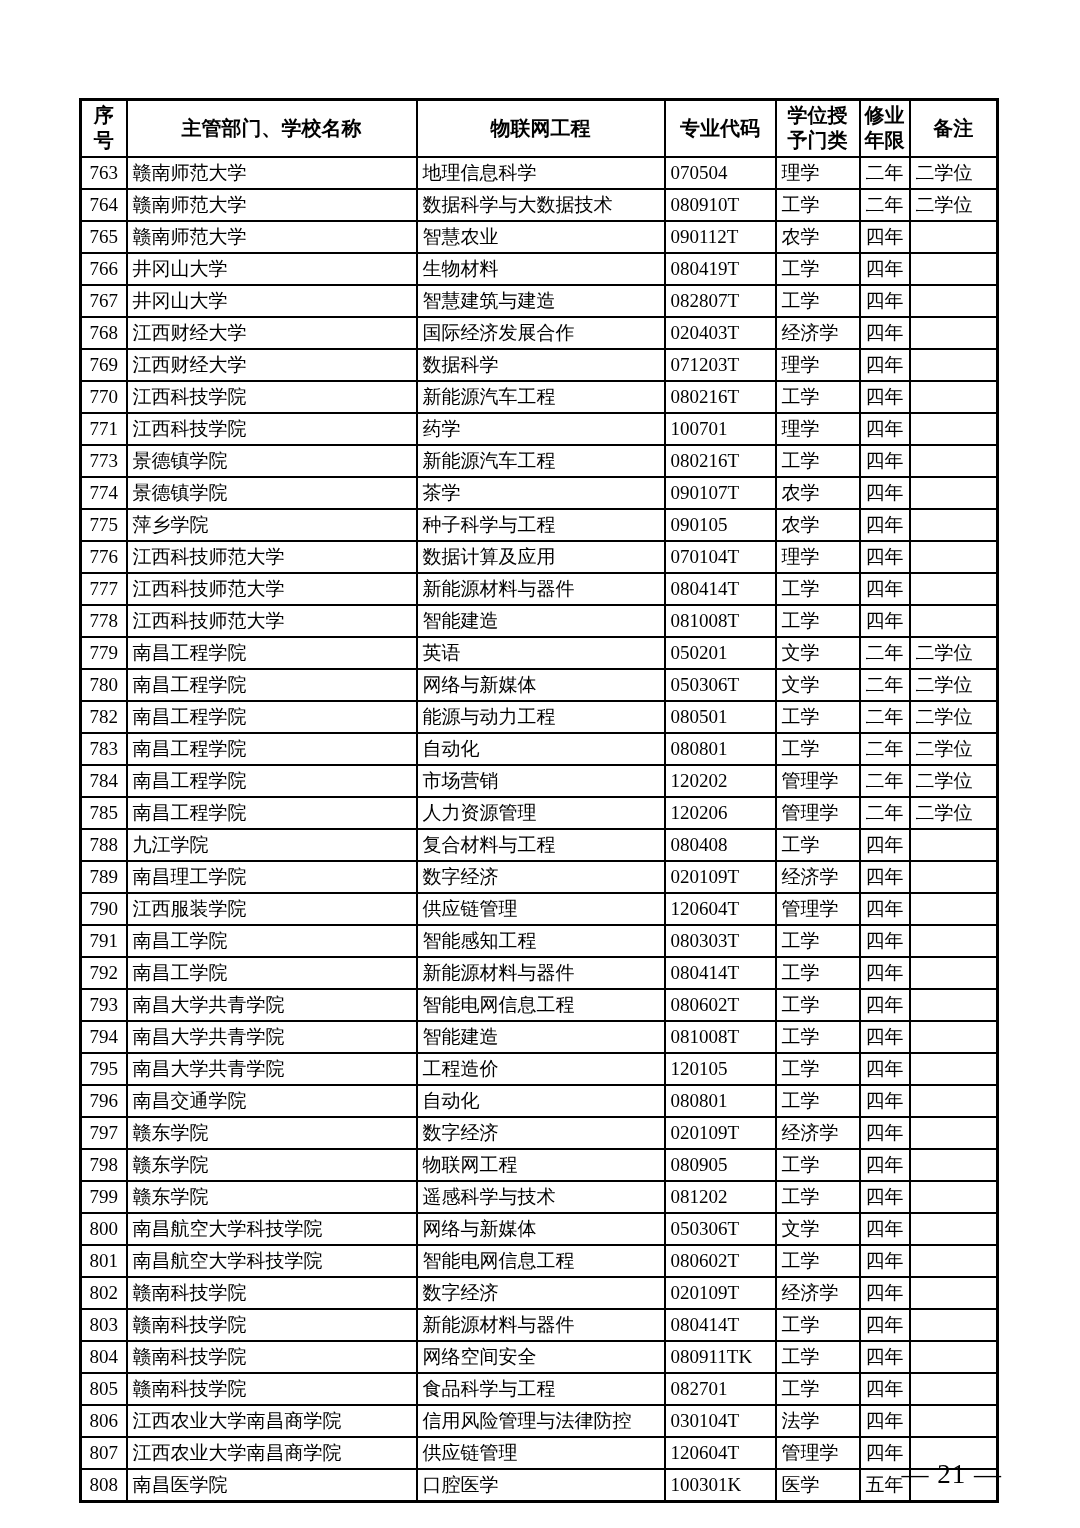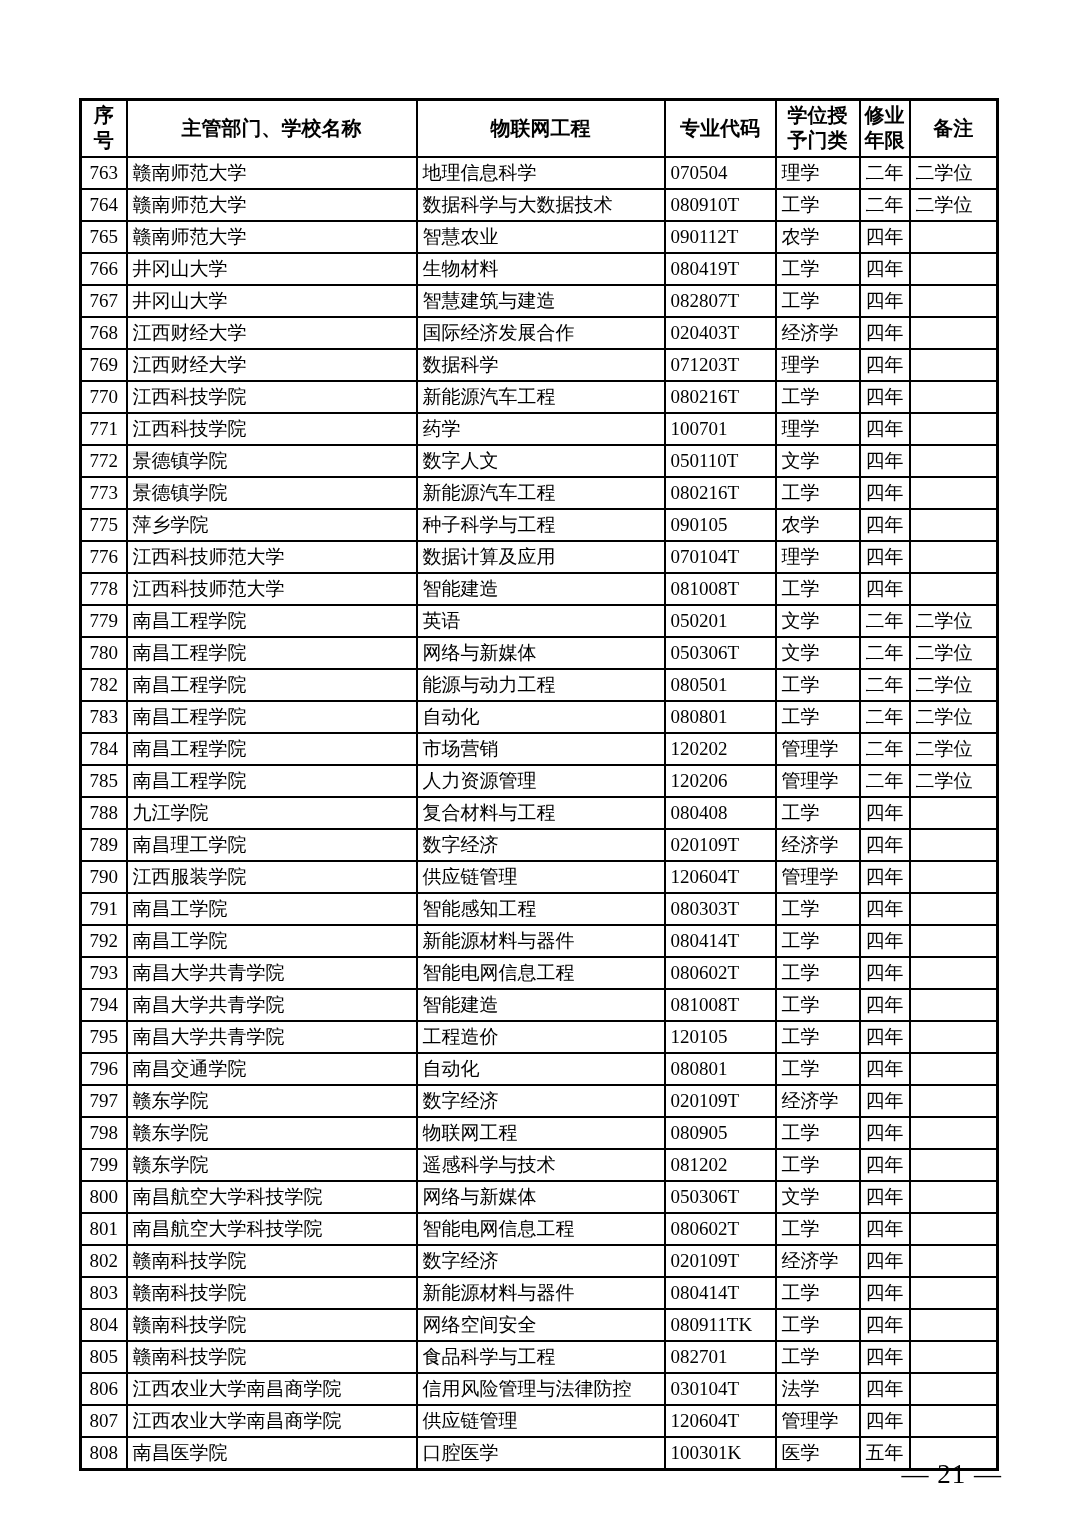--- a/index.html
+++ b/index.html
@@ -168,52 +168,61 @@
         <tr>
           <td>771</td>
           <td>江西科技学院</td>
           <td>药学</td>
           <td>100701</td>
           <td>理学</td>
           <td>四年</td>
           <td></td>
         </tr>
         <tr>
-          <td>772</td>
-          <td>景德镇学院</td>
-          <td>数字人文</td>
-          <td>050110T</td>
-          <td>文学</td>
-          <td>四年</td>
-          <td></td>
-        </tr>
-        <tr>
           <td>773</td>
           <td>景德镇学院</td>
           <td>新能源汽车工程</td>
           <td>080216T</td>
           <td>工学</td>
+          <td>四年</td>
+          <td></td>
+        </tr>
+        <tr>
+          <td>774</td>
+          <td>景德镇学院</td>
+          <td>茶学</td>
+          <td>090107T</td>
+          <td>农学</td>
           <td>四年</td>
           <td></td>
         </tr>
         <tr>
           <td>775</td>
           <td>萍乡学院</td>
           <td>种子科学与工程</td>
           <td>090105</td>
           <td>农学</td>
           <td>四年</td>
           <td></td>
         </tr>
         <tr>
           <td>776</td>
           <td>江西科技师范大学</td>
           <td>数据计算及应用</td>
           <td>070104T</td>
           <td>理学</td>
+          <td>四年</td>
+          <td></td>
+        </tr>
+        <tr>
+          <td>777</td>
+          <td>江西科技师范大学</td>
+          <td>新能源材料与器件</td>
+          <td>080414T</td>
+          <td>工学</td>
           <td>四年</td>
           <td></td>
         </tr>
         <tr>
           <td>778</td>
           <td>江西科技师范大学</td>
           <td>智能建造</td>
           <td>081008T</td>
           <td>工学</td>
           <td>四年</td>

